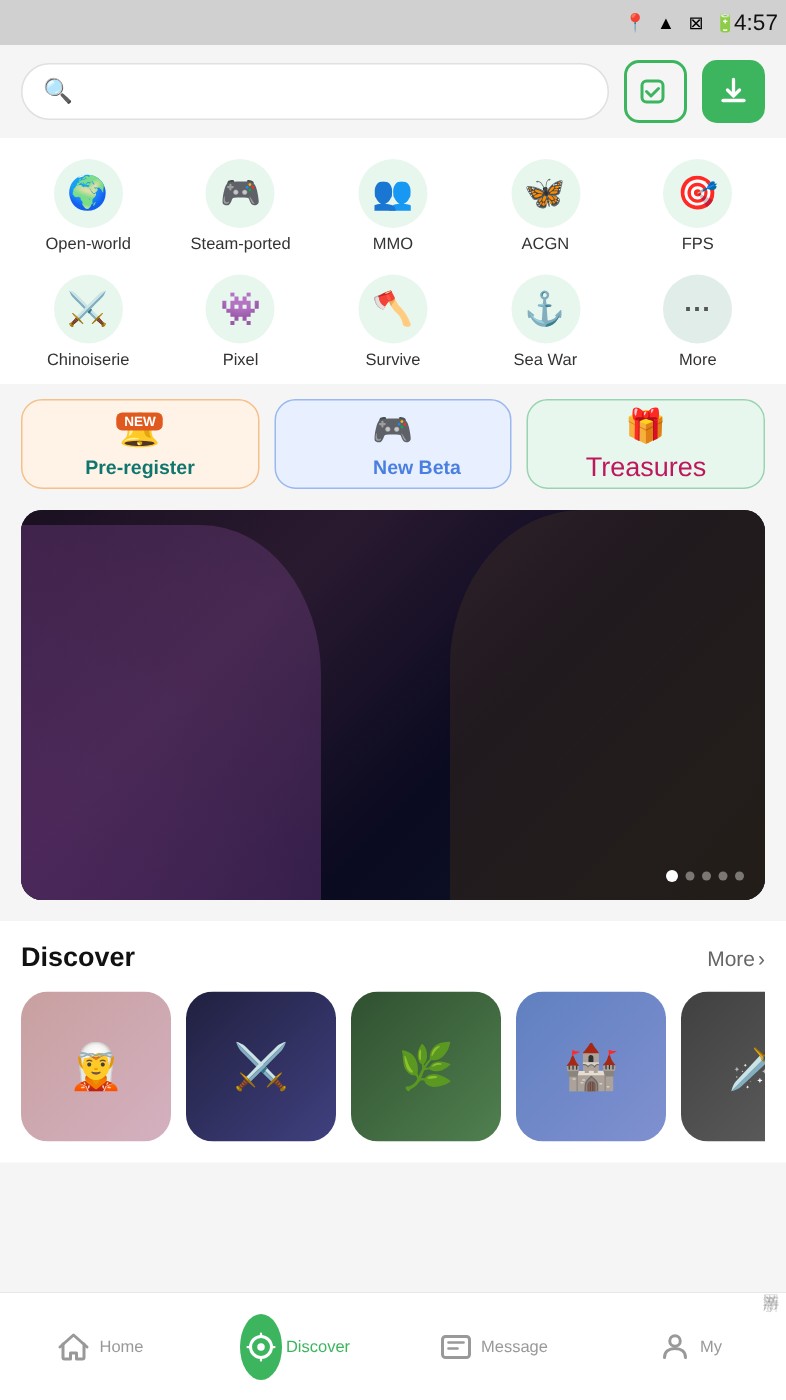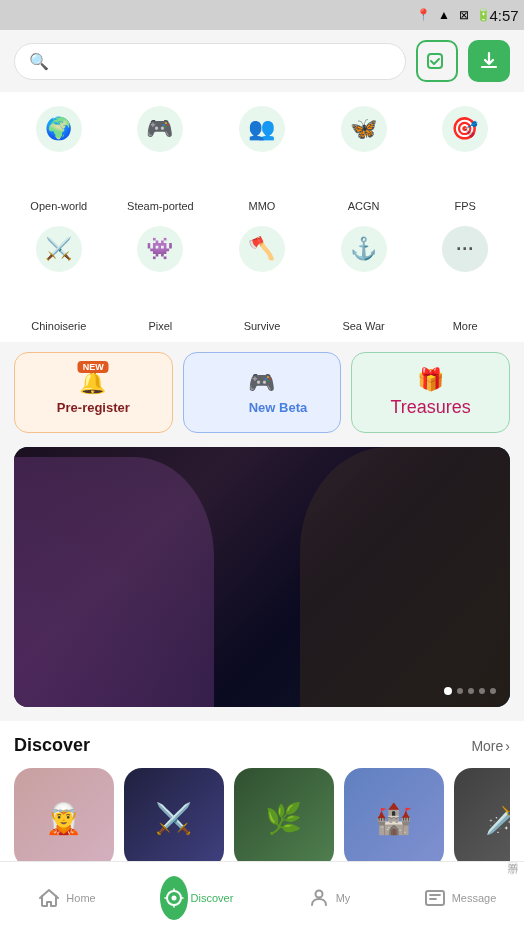--- a/index.html
+++ b/index.html
@@ -110,32 +110,31 @@
       display: flex;
       align-items: center;
       justify-content: center;
       font-size: 22px;
     }
     .category-label {
       font-size: 11px;
       color: #333;
       text-align: center;
       white-space: nowrap;
-      margin-top: 43px;
     }
 
     
     .tabs-section {
       display: flex;
       margin: 0 14px 14px;
       gap: 10px;
     }
     .tab-item {
       flex: 1;
-      height: 81px;
+      height: 60px;
       border-radius: 14px;
       display: flex;
       flex-direction: column;
       align-items: center;
       justify-content: center;
       gap: 4px;
       cursor: pointer;
       position: relative;
     }
     .tab-item.preregister {
@@ -146,21 +145,21 @@
       background: #e8f0ff;
       border: 1.5px solid #99b8f0;
     }
     .tab-item.treasures {
       background: #e8f7ee;
       border: 1.5px solid #99d4b0;
     }
     .tab-label.preregister-label {
       font-size: 13px;
       font-weight: 600;
-      color: #7f1d1d;
+      color: #0f766e;
     }
     .tab-label.newbeta-label {
       font-size: 13px;
       font-weight: 600;
       color: #4a7fe0;
       margin-left: 32px;
     }
     .tab-label.treasures-label {
       font-size: 18px;
       font-weight: 400;
@@ -491,32 +490,32 @@
           <circle cx="11" cy="11" r="2.5" fill="white"></circle>
           <path d="M11 4V2M11 20v-2M4 11H2M20 11h-2" stroke="white" stroke-width="1.5" stroke-linecap="round"></path>
         </svg>
       </div>
     </div>
     <span class="nav-label active">Discover</span>
   </div>
   <div class="nav-item">
     <div class="nav-icon">
       <svg width="24" height="24" viewBox="0 0 24 24" fill="none">
+        <rect x="3" y="5" width="18" height="14" rx="2" stroke="#999" stroke-width="2"></rect>
+        <path d="M7 9h10M7 13h6" stroke="#999" stroke-width="1.8" stroke-linecap="round"></path>
+      </svg>
+    </div>
+    <span class="nav-label">Message</span>
+  </div>
+  <div class="nav-item">
+    <div class="nav-icon">
+      <svg width="24" height="24" viewBox="0 0 24 24" fill="none">
         <circle cx="12" cy="8" r="3.5" stroke="#999" stroke-width="2"></circle>
         <path d="M5 19c0-4 3.1-6 7-6s7 2 7 6" stroke="#999" stroke-width="2" stroke-linecap="round"></path>
       </svg>
     </div>
     <span class="nav-label">My</span>
   </div>
-  <div class="nav-item">
-    <div class="nav-icon">
-      <svg width="24" height="24" viewBox="0 0 24 24" fill="none">
-        <rect x="3" y="5" width="18" height="14" rx="2" stroke="#999" stroke-width="2"></rect>
-        <path d="M7 9h10M7 13h6" stroke="#999" stroke-width="1.8" stroke-linecap="round"></path>
-      </svg>
-    </div>
-    <span class="nav-label">Message</span>
-  </div>
 </div>
 
 <div class="watermark">游手新网</div>
 
 <div style="height:80px;"></div>
 
 </body></html>

